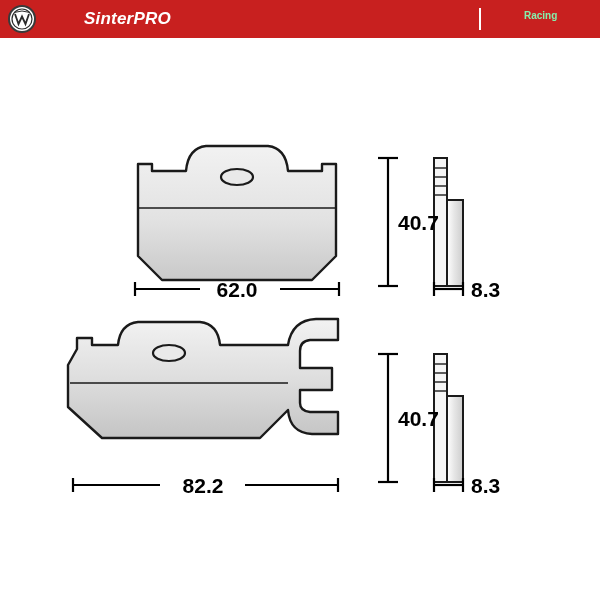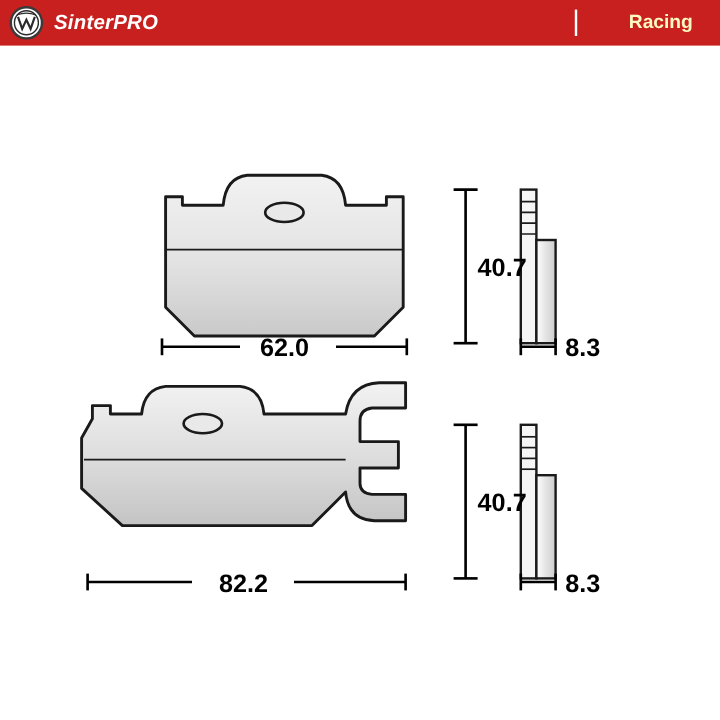--- a/index.html
+++ b/index.html
@@ -19,20 +19,21 @@
   #header {
     position: absolute;
     left: 0; top: 0;
     width: 600px;
     height: 38px;
     background: #c8201f;
     display: flex;
     align-items: center;
     box-sizing: border-box;
     padding-left: 8px;
+    gap: 39px;
   }
   #logo {
     width: 28px;
     height: 28px;
     border-radius: 50%;
     background: #ffffff;
     border: 2px solid #3a3a3a;
     display: flex;
     align-items: center;
     justify-content: center;
@@ -54,23 +55,23 @@
     left: 479px;
     top: 8px;
     width: 2px;
     height: 22px;
     background: #ffffff;
   }
   #header-category {
     position: absolute;
     left: 524px;
     top: 10px;
-    color: #fef9c3;
+    color: #86efac;
     font-weight: bold;
-    font-size: 16px;
+    font-size: 10px;
     white-space: nowrap;
   }
 
   
   #canvas {
     position: absolute;
     left: 0;
     top: 38px;
     width: 508px;
     height: 562px;

